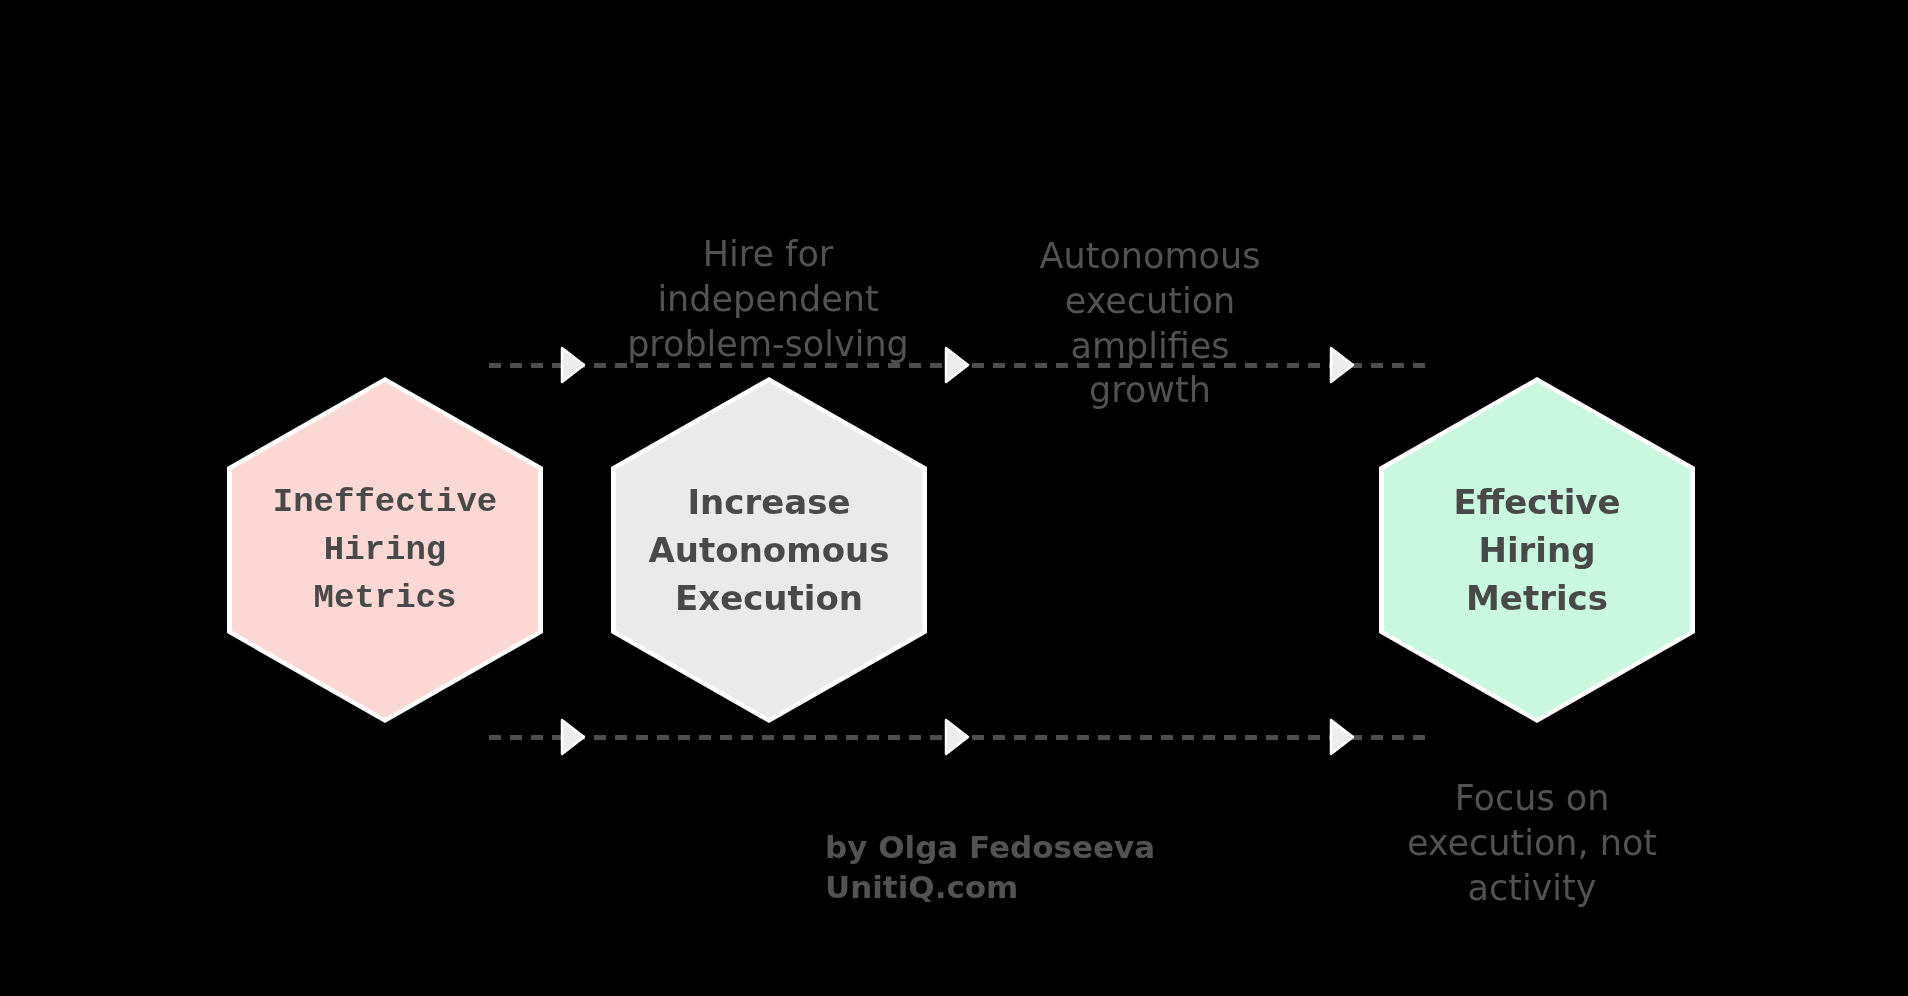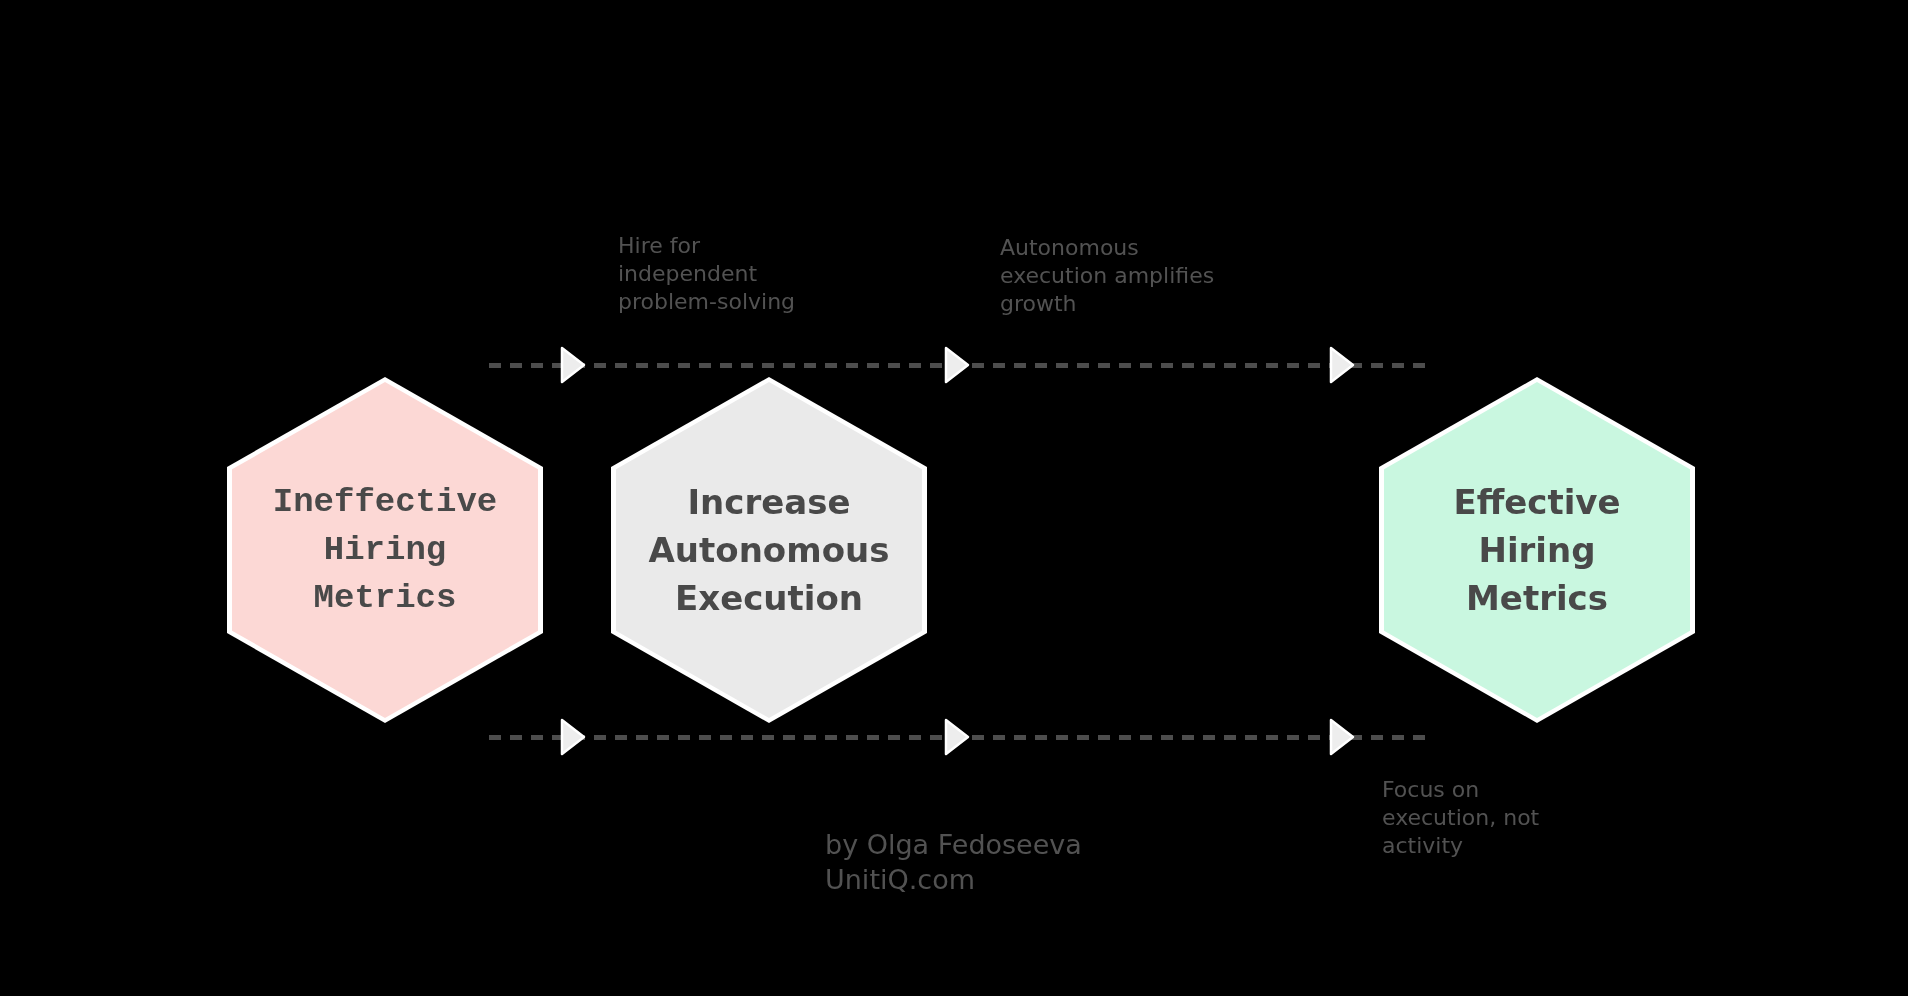--- a/index.html
+++ b/index.html
@@ -92,36 +92,37 @@
     color: var(--text-dark, #494949);
     white-space: pre-line;
   }
   .hex.n1 { left: 227px; font-family: Liberation Mono, monospace; }
   .hex.n2 { left: 611px; }
   .hex.n3 { left: 995px; }
   .hex.n4 { left: 1379px; }
   
   .edge-label, .note {
     position: absolute;
-    font-size: 22px;
+    font-size: 35px;
     line-height: 1.28;
     color: var(--text-label, #525252);
     white-space: pre-line;
-    text-align: left;
+    text-align: center;
   }
   .edge-label.t1 { left: 618px;  width: 300px; top: 232px; }
   .edge-label.t2 { left: 1000px; width: 300px; top: 234px; }
   .note.bl { left: 188px;  width: 400px; top: 792px; }
   .note.br { left: 1382px; width: 300px; top: 776px; }
   .note.attr {
     left: 825px;
     width: 400px;
     top: 828px;
     text-align: left;
-    font-size: 27px;
+    font-size: 31px;
+    font-weight: bold;
   }
 </style>
 </head>
 <body>
 
 <div class="canvas">
 
 
   <div class="edge-label t1">Hire for
 independent

